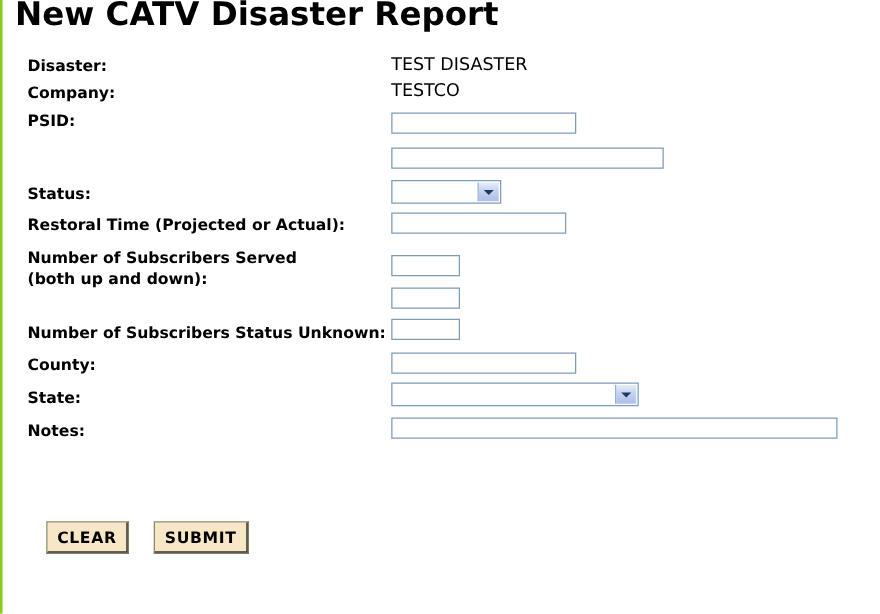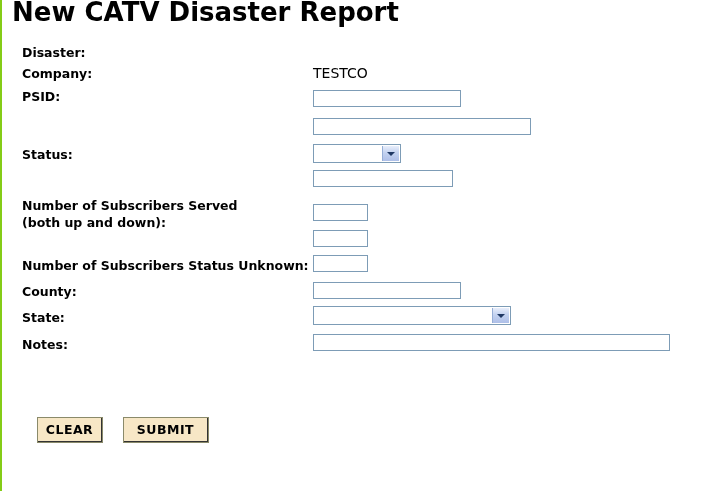--- a/index.html
+++ b/index.html
@@ -155,33 +155,34 @@
     font-weight: bold;
     letter-spacing: 0.5px;
     color: #000000;
     padding: 0;
     cursor: default;
     outline: 1px solid #8a8a6a;
     outline-offset: -1px;
     margin-left: 20px;
   }
   #clear-button  { left: 15px;  width: 66px; }
-  #submit-button { left: 101px; width: 86px; }
+  #submit-button { left: 101px; width: 76px; }
 </style>
 </head>
 <body>
 
 <div id="page">
 
   <div id="page-title">New CATV Disaster Report</div>
 
   <div class="form-rows">
 
     <div class="row" style="height:21px">
       <div class="label">Disaster:</div>
+      <div class="static-value">TEST DISASTER</div>
     </div>
 
     <div class="row" style="height:23px">
       <div class="label">Company:</div>
       <div class="static-value">TESTCO</div>
     </div>
 
     <div class="row" style="height:31px">
       <div class="label">PSID:</div>
       <input class="field w-psid" type="text" style="top: 2px;" value="">
@@ -193,20 +194,21 @@
 
     <div class="row" style="height:25px">
       <div class="label">Status:</div>
       <div class="select w-status" style="top:-2px">
         <span class="sel-value"></span>
         <span class="arrow-btn"></span>
       </div>
     </div>
 
     <div class="row" style="height:26px">
+      <div class="label">Restoral Time (Projected or Actual):</div>
       <input class="field w-restore" type="text" style="top: -1px;" value="">
     </div>
 
     <div class="row tall" style="height:35px">
       <div class="label">Number of Subscribers Served
 (both up and down):</div>
       <input class="field w-num" type="text" style="top: 7px;" value="">
     </div>
 
     <div class="row" style="height:25px">

